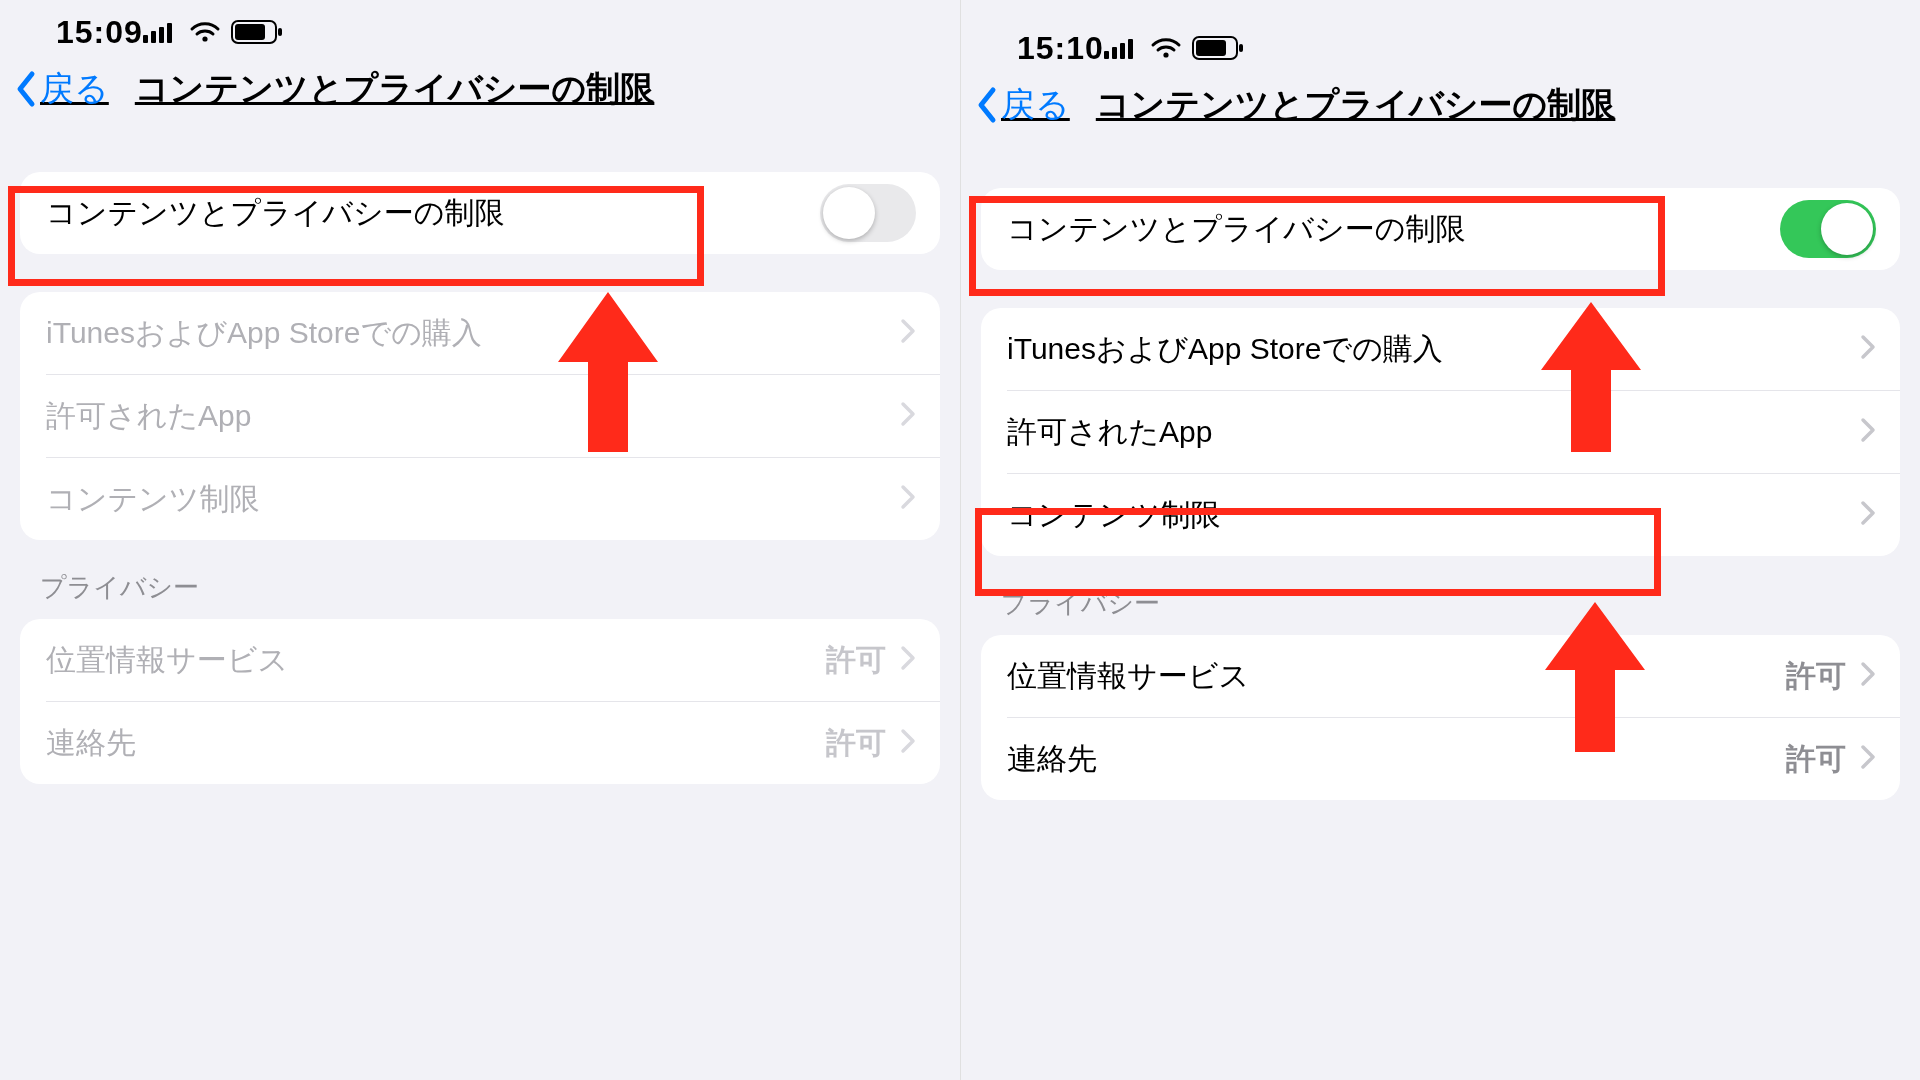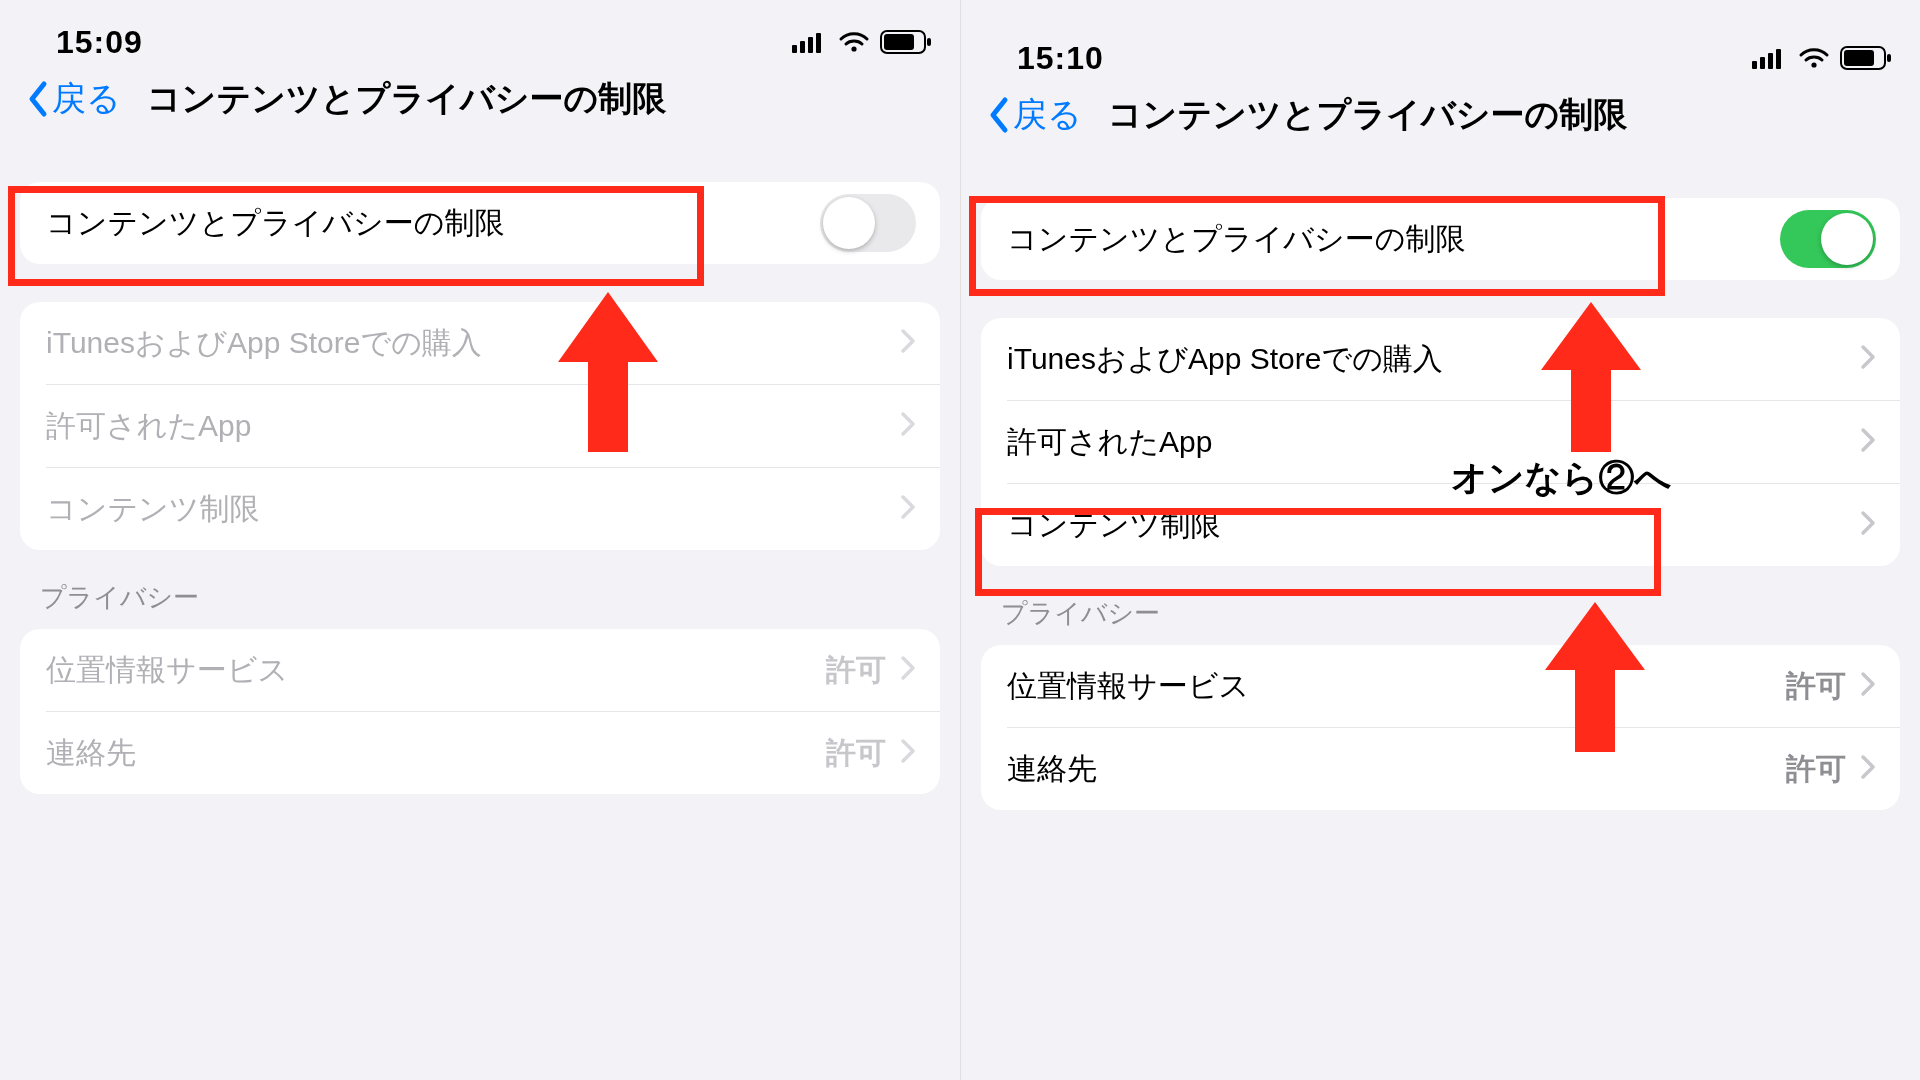--- a/index.html
+++ b/index.html
@@ -1,27 +1,27 @@
 <!DOCTYPE html>
 <html><head>
 <meta charset="utf-8">
 <style>
   html,body{margin:0;padding:0;background:#fff;font-family:-apple-system,"Hiragino Sans","Hiragino Kaku Gothic ProN","Yu Gothic",sans-serif;}
   body{width:1920px;height:1080px;overflow:hidden;}
   .stage{display:flex;width:100%;height:100%;}
   .phone{position:relative;flex:0 0 50%;height:100%;background:#f2f2f7;box-sizing:border-box;}
 
   
-  .status{display:flex;align-items:center;justify-content:space-between;padding:16px 28px 0 56px;height:52px;}
+  .status{display:flex;align-items:center;padding:6px 28px 0 56px;height:52px;}
   .clock{font-size:32px;font-weight:600;letter-spacing:1px;color:#000;}
   .status-icons{display:flex;align-items:center;gap:10px;}
   .icon{display:inline-flex;}
 
   
-  .navbar{display:flex;align-items:flex-start;padding:8px 20px 22px 26px;}
+  .navbar{display:flex;align-items:flex-start;padding:8px 20px 22px 14px;text-decoration:underline;}
   .back{display:flex;align-items:center;color:#007aff;font-size:34px;font-weight:400;}
   .back svg{margin-right:2px;}
   .title{flex:1;text-align:left;padding-left:26px;color:#000;font-size:34px;font-weight:700;}
 
   
   .spacer{height:38px;}
   .group{margin:0 20px 0 20px;background:#fff;border-radius:20px;overflow:hidden;}
   .row{display:flex;align-items:center;justify-content:space-between;height:82px;padding:0 24px 0 26px;box-sizing:border-box;}
   .row-sep{border-top:1px solid #e5e5ea;margin-left:26px;}
   .row-label{font-size:30px;color:#000;}
@@ -282,21 +282,20 @@
     </div>
 
     <div class="annot-box" style="left:8px;top:196px;width:696px;height:100px;"></div>
     <div class="annot-arrow" style="left:580px;top:302px;">
       <svg width="100" height="150" viewBox="0 0 100 150">
           <g fill="#ff2a1a">
             <polygon points="50,0 100,68 70,68 70,150 30,150 30,68 0,68"></polygon>
           </g>
         </svg>
     </div>
-    <div class="annot-text" style="left:490px;top:454px;">オンなら②へ</div>
 
     <div class="annot-box" style="left:14px;top:508px;width:686px;height:88px;"></div>
     <div class="annot-arrow" style="left:584px;top:602px;">
       <svg width="100" height="150" viewBox="0 0 100 150">
           <g fill="#ff2a1a">
             <polygon points="50,0 100,68 70,68 70,150 30,150 30,68 0,68"></polygon>
           </g>
         </svg>
     </div>
   </div>

